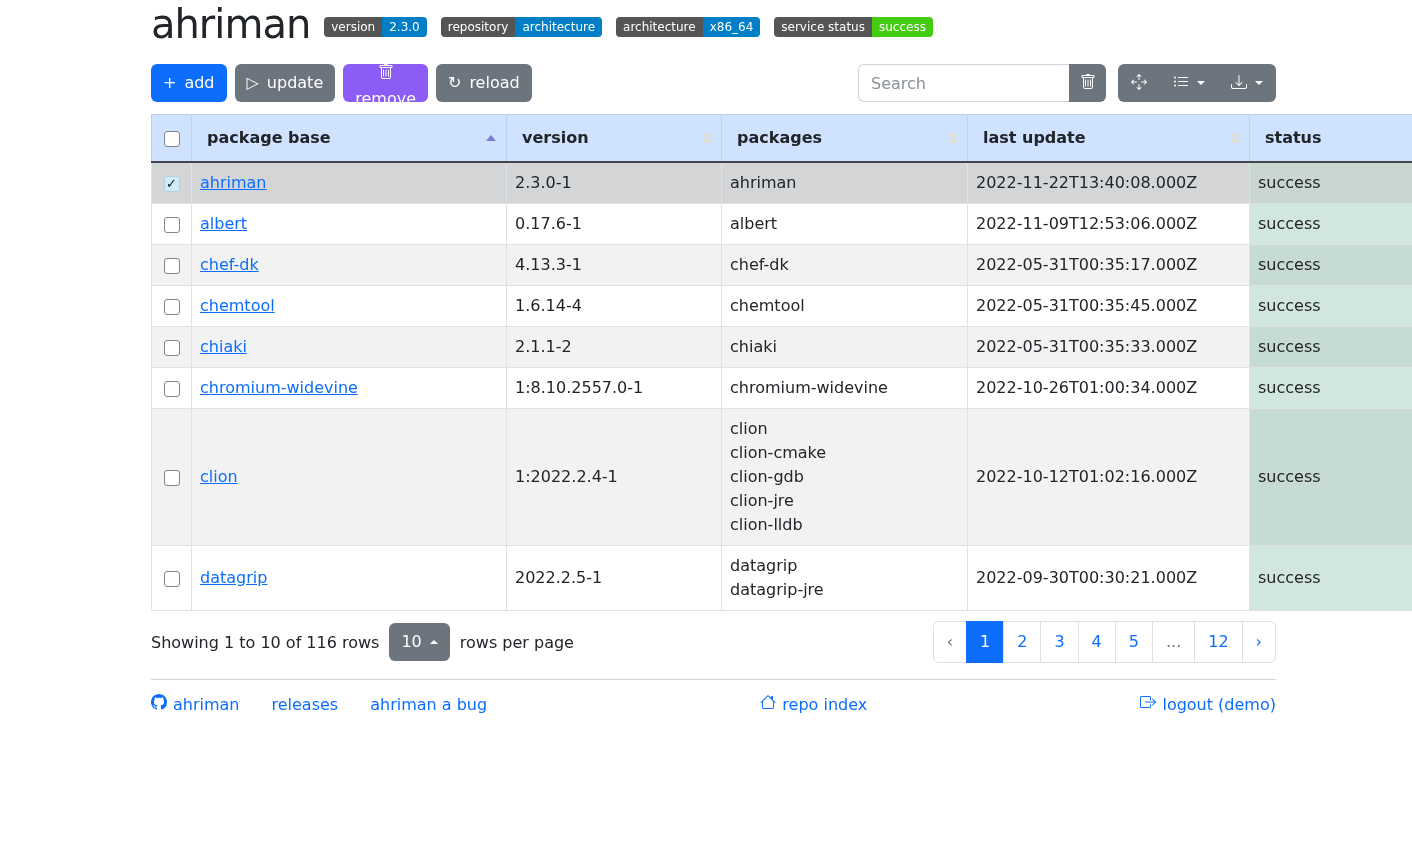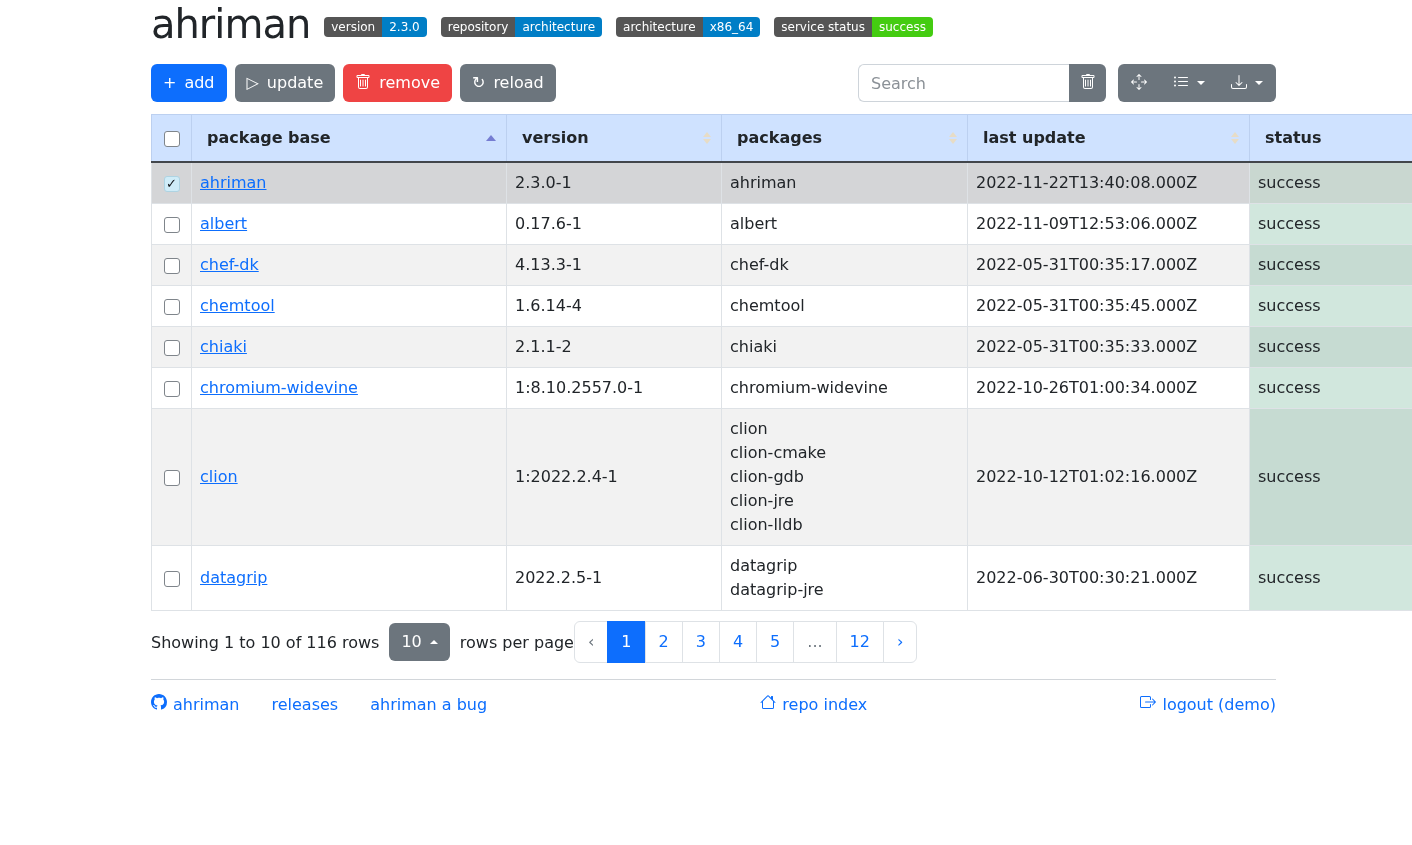--- a/index.html
+++ b/index.html
@@ -18,21 +18,21 @@
   .bv-blue { background:#007ec6; }
   .bv-green { background:#44cc11; }
 
   
   .toolbar { display:flex; justify-content:space-between; align-items:center; margin-top:16px; }
   .toolbar-left { display:flex; gap:8px; }
   .btn { border:none; color:#fff; font-size:16px; font-family:inherit; height:38px; padding:0 12px;
          border-radius:6px; display:inline-flex; align-items:center; gap:8px; cursor:pointer; line-height:1; }
   .btn-primary { background:#0d6efd; }
   .btn-secondary { background:#6c757d; }
-  .btn-danger { background:#ef4444; }
+  .btn-danger { background:#8b5cf6;flex-direction:column; }
   .btn .glyph { font-size:16px; }
   .toolbar-right { display:flex; gap:12px; align-items:flex-end; }
   .search-group { display:flex; }
   .search-group input { width:211px; height:38px; border:1px solid #ced4da; border-right:none;
       border-radius:6px 0 0 6px; padding:6px 12px; font-size:16px; font-family:inherit; color:#212529; outline:none; }
   .search-group input::placeholder { color:#8b9197; }
   .btn-clear { border-radius:0 6px 6px 0; width:37px; justify-content:center; padding:0; }
   .icon-group { display:flex; }
   .icon-group .btn { border-radius:0; padding:0 13px; }
   .icon-group .btn:first-child { border-radius:6px 0 0 6px; }
@@ -61,21 +61,21 @@
   tbody tr:nth-child(odd) td.td-status { background:#c6dbd2; }
   tbody tr.selected td.td-status { background:#c9d7d0; }
   a.pkg-link { color:#0d6efd; text-decoration:underline; cursor:pointer; }
   .cb { display:inline-block; width:16px; height:16px; background:#fff; border:1px solid #7f858b;
         border-radius:3px; vertical-align:middle; position:relative; cursor:pointer; }
   .cb.checked { background:#cfecf8; border-color:#aed3e2; }
   .cb.checked::after { content:"\2713"; position:absolute; inset:0; display:flex; align-items:center;
         justify-content:center; font-size:13px; font-weight:700; color:#101418; }
 
   
-  .table-footer { display:flex; justify-content:flex-start; align-items:center; margin-top:10px; }
+  .table-footer { display:flex; justify-content:space-between; align-items:center; margin-top:10px; }
   .footer-left { display:flex; align-items:center; gap:10px; }
   .pagination { display:flex; list-style:none; margin:0; padding:0; }
   .page-item .page-link { display:block; min-width:34px; text-align:center; padding:8px 13px; line-height:24px;
       border:1px solid #dee2e6; margin-left:-1px; color:#0d6efd; background:#fff; cursor:pointer; }
   .page-item:first-child .page-link { border-radius:6px 0 0 6px; margin-left:0; }
   .page-item:last-child .page-link { border-radius:0 6px 6px 0; }
   .page-item.active .page-link { background:#0d6efd; border-color:#0d6efd; color:#fff; }
   .page-item.muted .page-link { color:#6c757d; }
 
   hr { border:0; border-top:1px solid #d2d6da; margin:16px 0 14px; }
@@ -300,21 +300,21 @@
         <td class="td-status">success</td>
       </tr>
       <tr>
         <td class="td-check"><span class="cb"></span></td>
         <td><a class="pkg-link">datagrip</a></td>
         <td>2022.2.5-1</td>
         <td>
           <div>datagrip</div>
           <div>datagrip-jre</div>
         </td>
-        <td>2022-06-30T00:30:21.000Z</td>
+        <td>2022-09-30T00:30:21.000Z</td>
         <td class="td-status">success</td>
       </tr>
     </tbody>
   </table>
 
   <div class="table-footer">
     <div class="footer-left">
       <span>Showing 1 to 10 of 116 rows</span>
       <button class="btn btn-secondary">
         <span>10</span>

